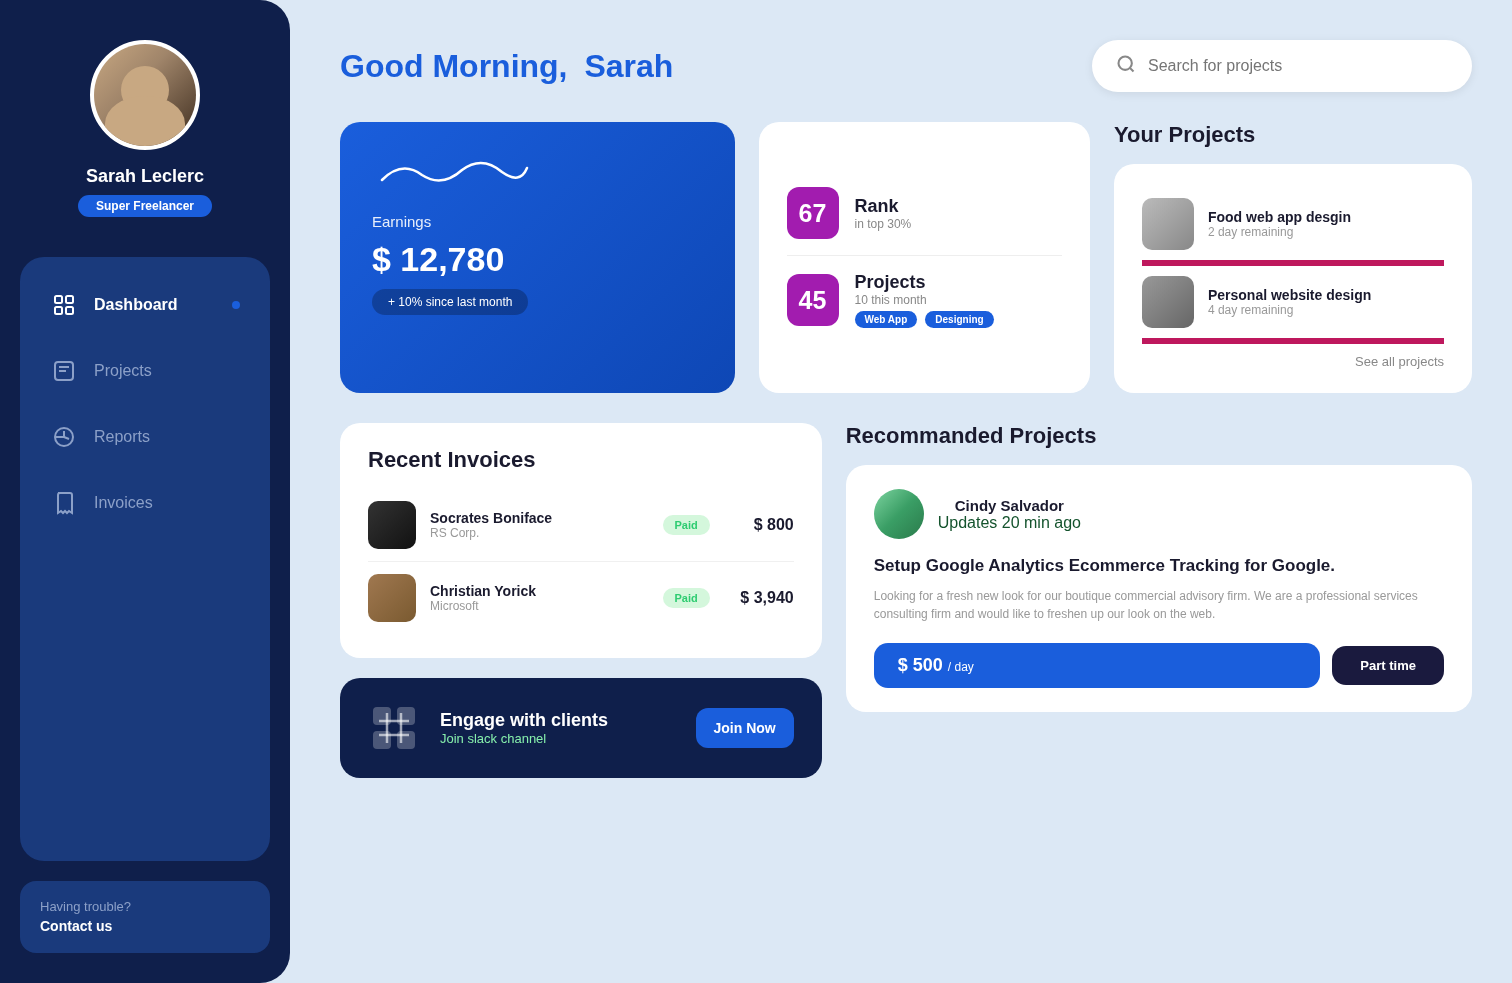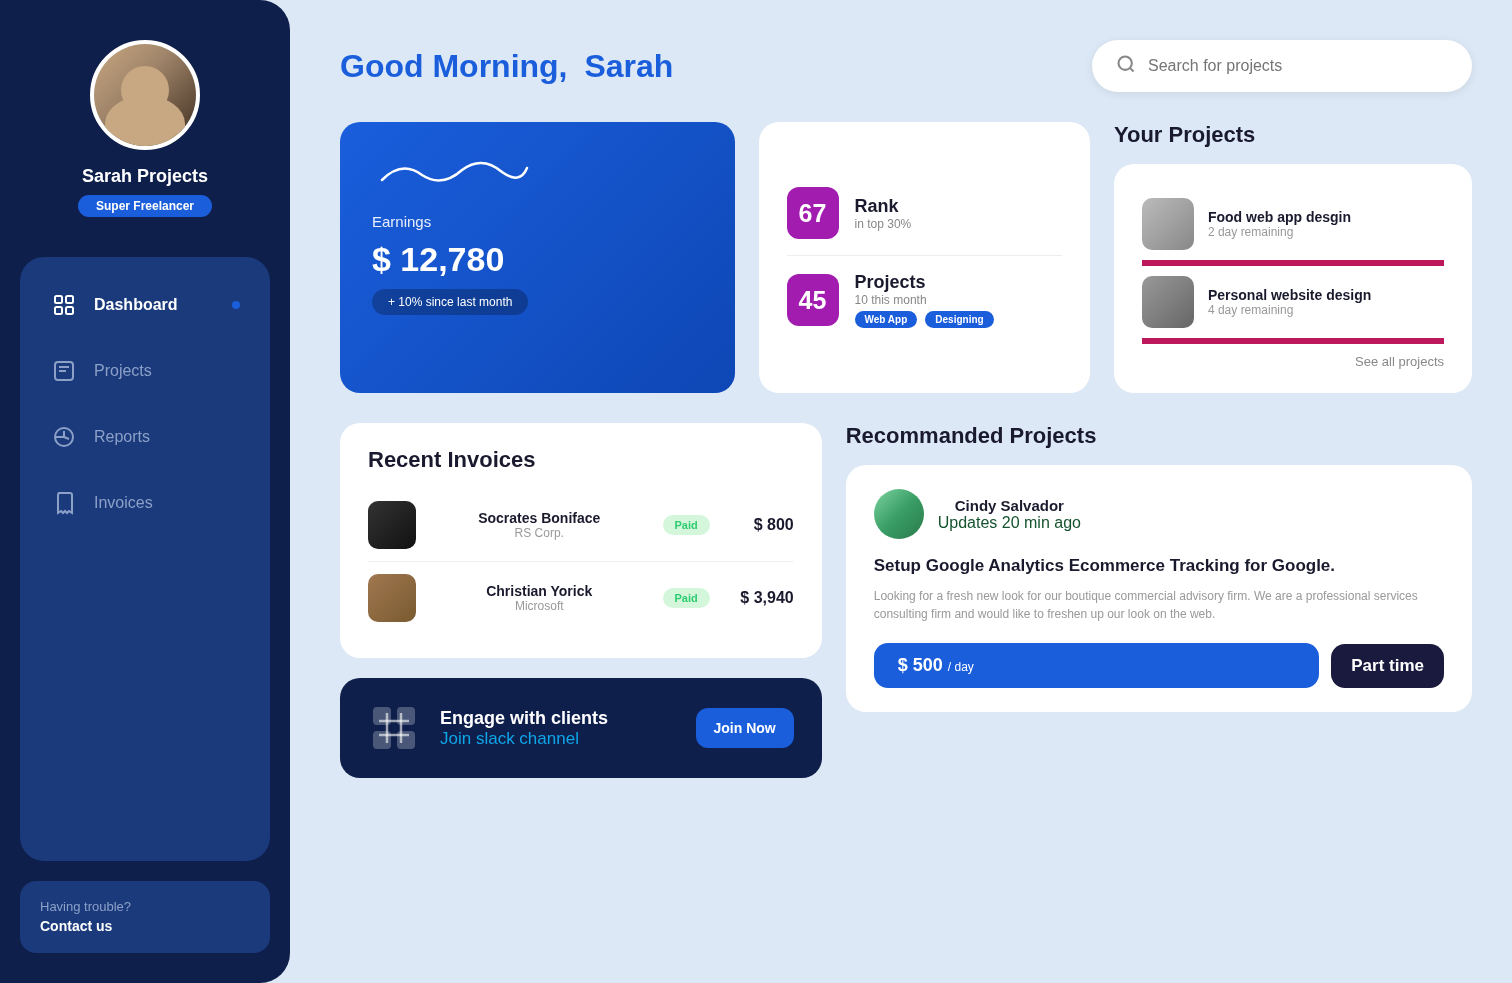--- a/index.html
+++ b/index.html
@@ -350,21 +350,21 @@
       overflow: hidden;
     }
     .avatar-socrates {
       background: linear-gradient(135deg, #333 0%, #111 100%);
       width: 100%; height: 100%;
     }
     .avatar-christian {
       background: linear-gradient(135deg, #a07850 0%, #7a5a30 100%);
       width: 100%; height: 100%;
     }
-    .invoice-info { flex: 1; text-align: center; }
+    .invoice-info { flex: 1; }
     .invoice-info h4 { font-size: 14px; font-weight: 700; color: #1a1a2e; }
     .invoice-info p { font-size: 12px; color: #999; }
     .paid-badge {
       background: #d4f7dc;
       color: #2ecc71;
       font-size: 11px;
       font-weight: 600;
       padding: 4px 12px;
       border-radius: 10px;
     }
@@ -387,21 +387,21 @@
     }
     .engage-icon {
       width: 52px; height: 52px;
       display: flex;
       align-items: center;
       justify-content: center;
       flex-shrink: 0;
     }
     .engage-text { flex: 1; }
     .engage-text h3 { font-size: 18px; font-weight: 700; color: #fff; }
-    .engage-text p { font-size: 17px; color: #0ea5e9; }
+    .engage-text p { font-size: 13px; color: #86efac; }
     .join-btn {
       background: #1a5edc;
       color: #fff;
       font-size: 14px;
       font-weight: 600;
       padding: 12px 18px;
       border-radius: 12px;
       border: none;
       cursor: pointer;
       flex-shrink: 0;
@@ -465,39 +465,39 @@
       flex: 1;
       text-align: left;
     }
     .price-sub {
       font-size: 12px;
       font-weight: 400;
     }
     .part-time-btn {
       background: #1a1a3e;
       color: #fff;
-      font-size: 17px;
+      font-size: 13px;
       font-weight: 600;
-      padding: 12px 20px;
+      padding: 12px 28px;
       border-radius: 14px;
       border: none;
       cursor: pointer;
     }
 
     
     .wave-svg { margin-bottom: 4px; }
   </style>
 </head>
 <body>
 
 <div class="sidebar">
   <div class="avatar-wrap">
     <div class="avatar-placeholder"></div>
   </div>
-  <div class="user-name">Sarah Projects</div>
+  <div class="user-name">Sarah Leclerc</div>
   <div class="user-badge">Super Freelancer</div>
 
   <div class="nav-blob">
 
     <div class="nav-item active">
       <span class="nav-icon">
         <svg width="24" height="24" viewBox="0 0 24 24" fill="none" stroke="white" stroke-width="2">
           <rect x="3" y="3" width="7" height="7" rx="1.5"></rect>
           <rect x="14" y="3" width="7" height="7" rx="1.5"></rect>
           <rect x="3" y="14" width="7" height="7" rx="1.5"></rect>

